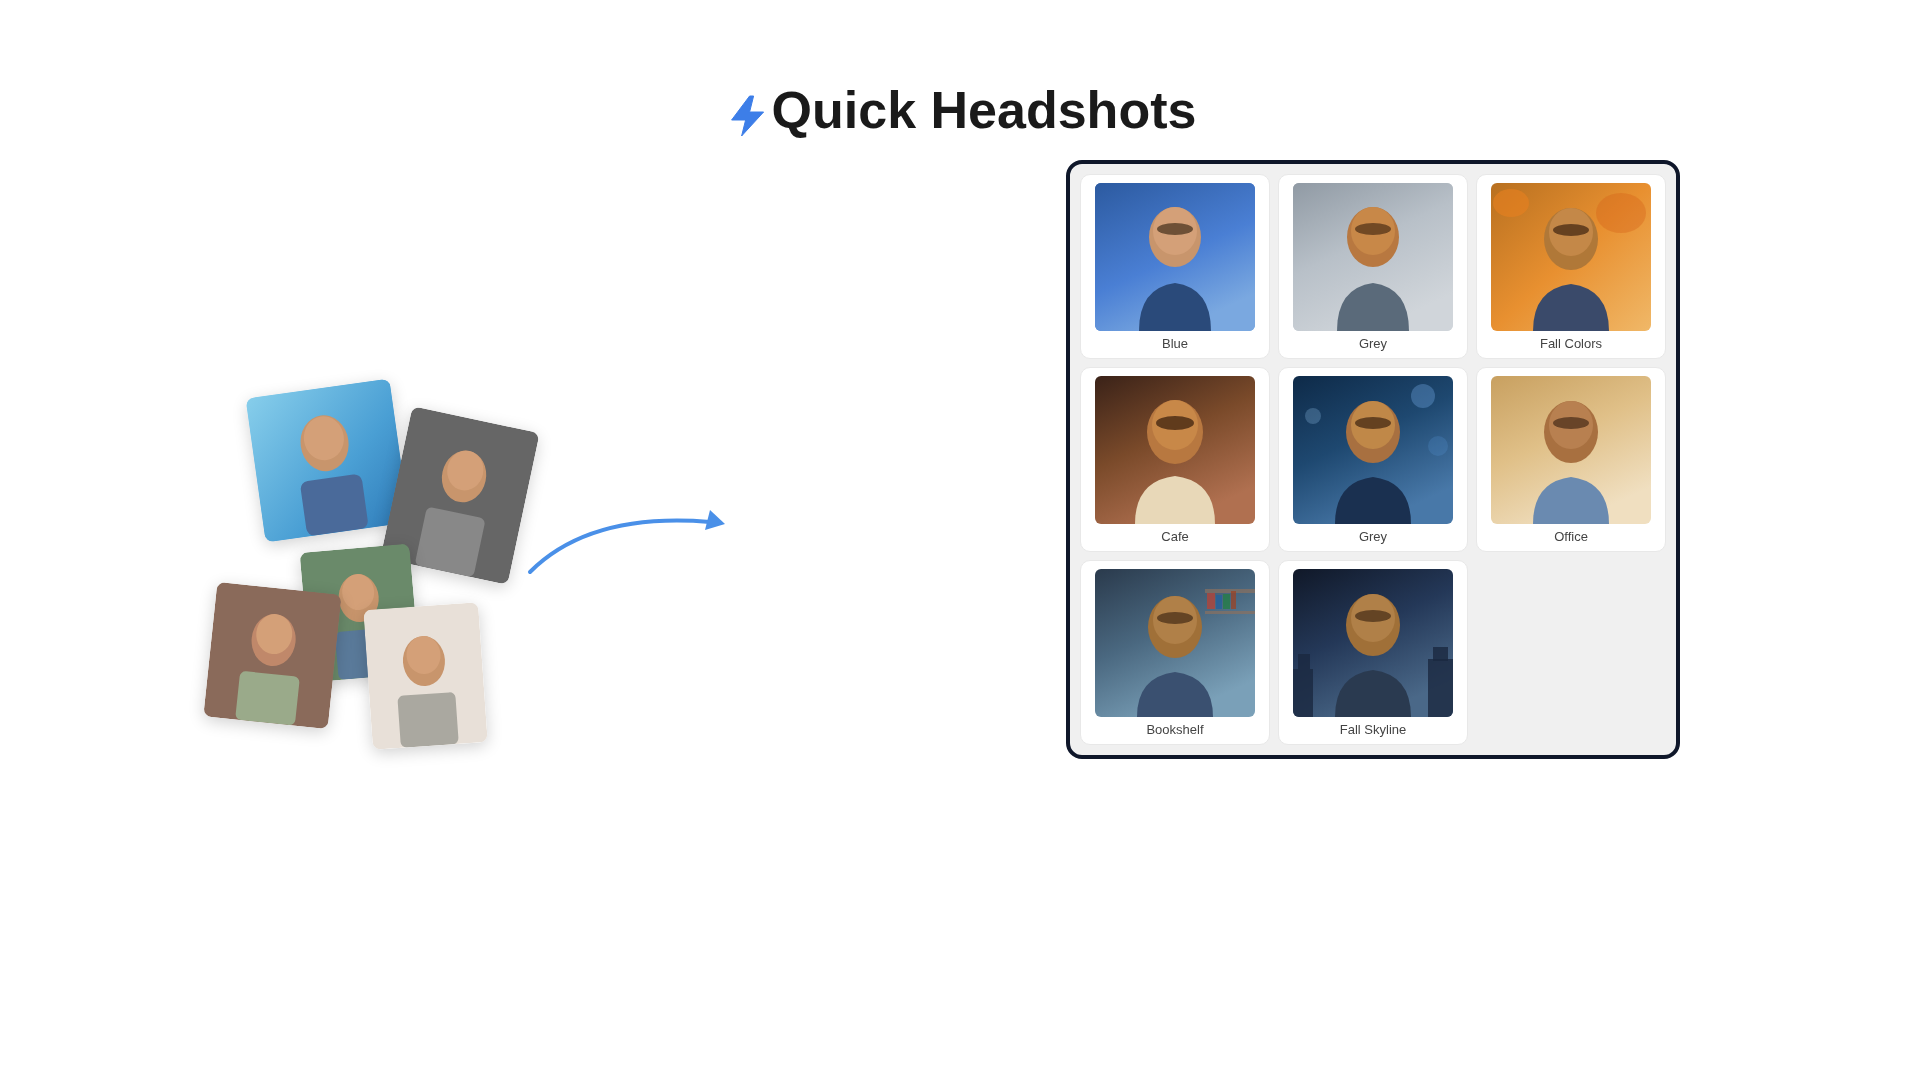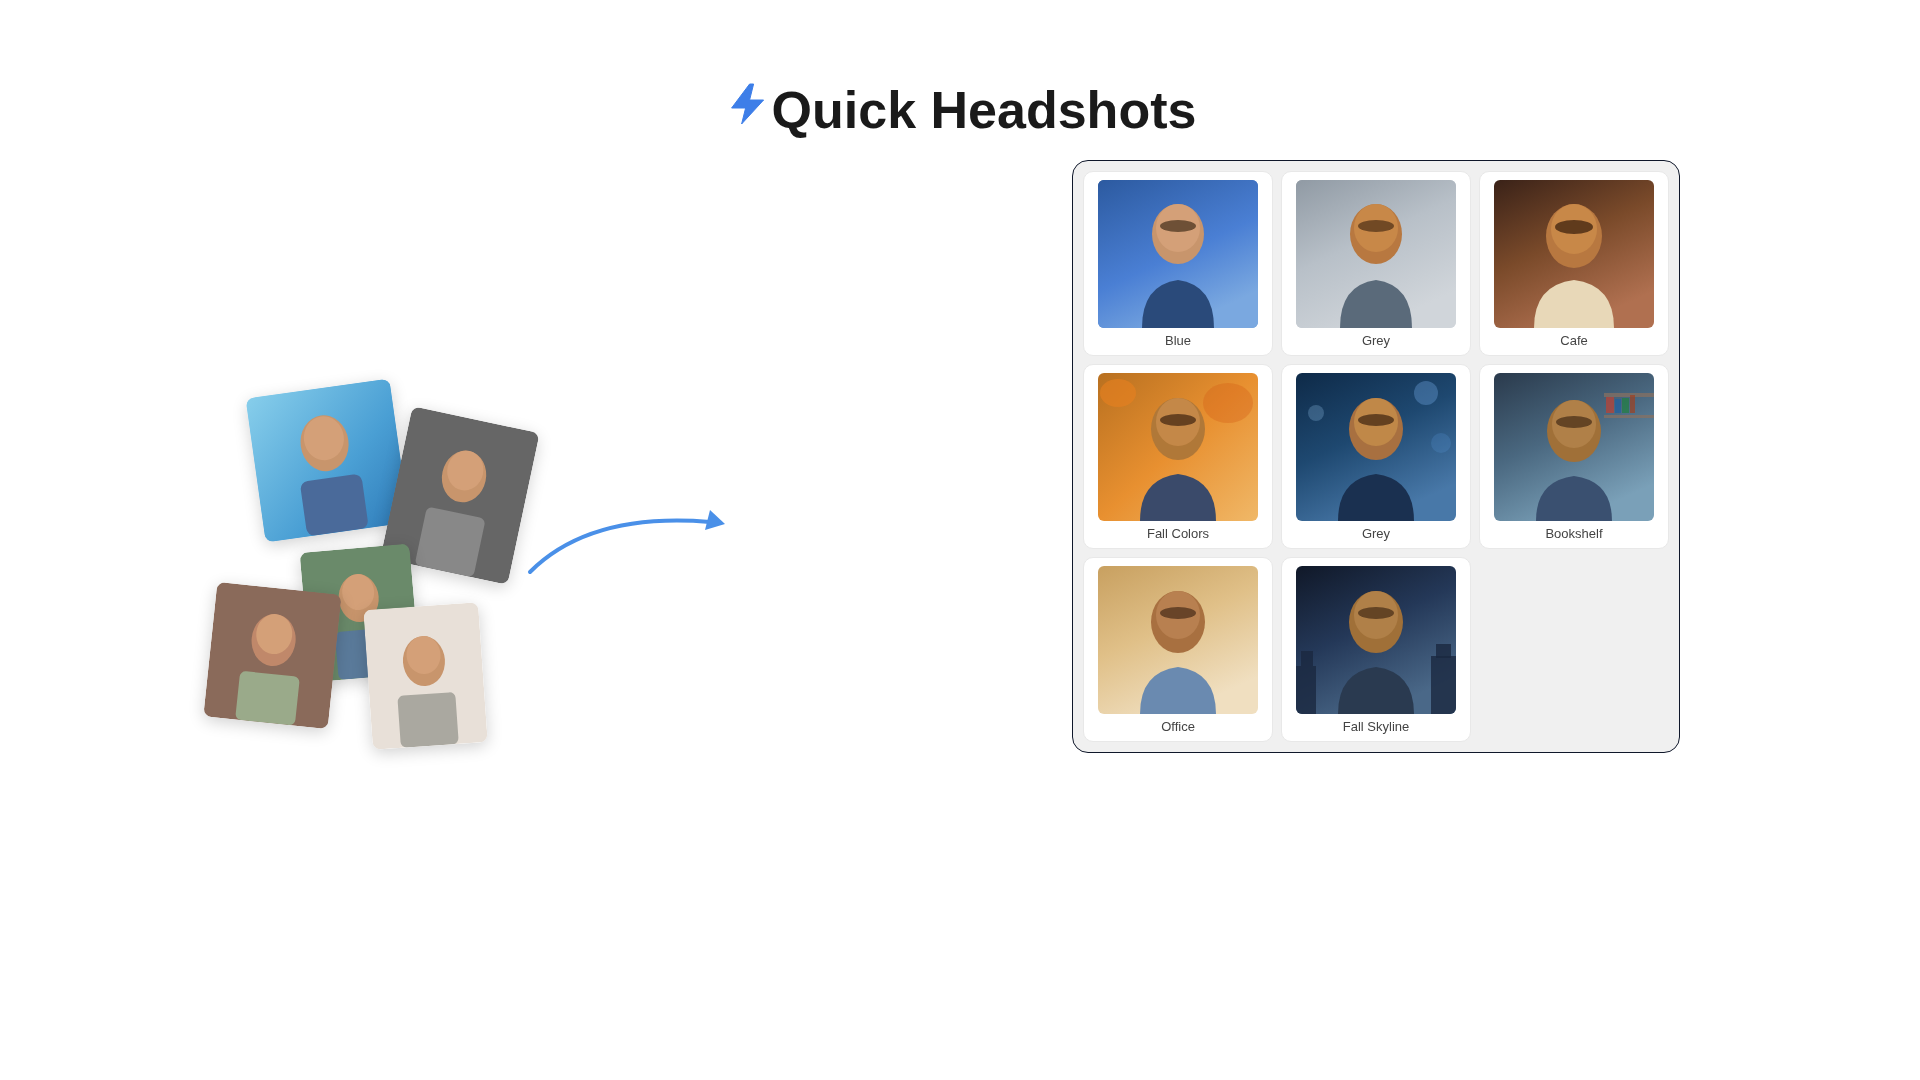--- a/index.html
+++ b/index.html
@@ -24,21 +24,21 @@
       position: relative;
     }
 
     
     .header {
       position: absolute;
       top: 80px;
       left: 50%;
       transform: translateX(-50%);
       display: flex;
-      align-items: flex-start;
+      align-items: flex-end;
       white-space: nowrap;
     }
 
     .header-title {
       font-size: 52px;
       font-weight: 700;
       color: #1a1a1a;
     }
 
     .lightning-icon {
@@ -81,21 +81,21 @@
     }
 
     .headshots-grid {
       display: grid;
       grid-template-columns: repeat(3, 190px);
       grid-template-rows: repeat(3, 185px);
       gap: 8px;
       background: #f0f0f0;
       border-radius: 16px;
       padding: 10px;
-      border: 1px solid #0f172a;
+      border: 4px solid #0f172a;
     }
 
     .headshot-card {
       background: #ffffff;
       border-radius: 10px;
       overflow: hidden;
       display: flex;
       flex-direction: column;
       align-items: center;
       padding: 8px 8px 6px;
@@ -245,57 +245,57 @@
             <ellipse cx="80" cy="46" rx="18" ry="6" fill="#1a0a00" opacity="0.5"></ellipse>
           </svg>
         </div>
         <span class="headshot-label">Grey</span>
       </div>
 
       <div class="headshot-card">
         <div class="headshot-image">
           <svg width="160" height="148" viewBox="0 0 160 148" xmlns="http://www.w3.org/2000/svg">
             <defs>
-                <linearGradient id="hbg4" x1="0" y1="0" x2="0.5" y2="1">
-                  <stop offset="0%" stop-color="#3a2218"></stop>
-                  <stop offset="50%" stop-color="#7a4a2a"></stop>
-                  <stop offset="100%" stop-color="#b07050"></stop>
-                </linearGradient>
-              </defs>
-            <rect width="160" height="148" fill="url(#hbg4)"></rect>
-            <ellipse cx="80" cy="56" rx="28" ry="32" fill="#b87840"></ellipse>
-            <ellipse cx="80" cy="49" rx="23" ry="25" fill="#c88848"></ellipse>
-            <path d="M40 148 Q40 105 80 100 Q120 105 120 148" fill="#e8d8b8"></path>
-            <ellipse cx="80" cy="47" rx="19" ry="7" fill="#1a0800" opacity="0.6"></ellipse>
-          </svg>
-        </div>
-        <span class="headshot-label">Cafe</span>
-      </div>
-
-      <div class="headshot-card">
-        <div class="headshot-image">
-          <svg width="160" height="148" viewBox="0 0 160 148" xmlns="http://www.w3.org/2000/svg">
-            <defs>
                 <linearGradient id="hbg5" x1="0" y1="0" x2="1" y2="1">
                   <stop offset="0%" stop-color="#b87020"></stop>
                   <stop offset="50%" stop-color="#e89030"></stop>
                   <stop offset="100%" stop-color="#f0b868"></stop>
                 </linearGradient>
               </defs>
             <rect width="160" height="148" fill="url(#hbg5)"></rect>
 
             <ellipse cx="130" cy="30" rx="25" ry="20" fill="#d4601888" opacity="0.7"></ellipse>
             <ellipse cx="20" cy="20" rx="18" ry="14" fill="#e88020" opacity="0.6"></ellipse>
             <ellipse cx="80" cy="56" rx="27" ry="31" fill="#b07838"></ellipse>
             <ellipse cx="80" cy="49" rx="22" ry="24" fill="#c48848"></ellipse>
             <path d="M42 148 Q42 106 80 101 Q118 106 118 148" fill="#3a4a6a"></path>
             <ellipse cx="80" cy="47" rx="18" ry="6" fill="#1a0800" opacity="0.55"></ellipse>
           </svg>
         </div>
         <span class="headshot-label">Fall Colors</span>
+      </div>
+
+      <div class="headshot-card">
+        <div class="headshot-image">
+          <svg width="160" height="148" viewBox="0 0 160 148" xmlns="http://www.w3.org/2000/svg">
+            <defs>
+                <linearGradient id="hbg4" x1="0" y1="0" x2="0.5" y2="1">
+                  <stop offset="0%" stop-color="#3a2218"></stop>
+                  <stop offset="50%" stop-color="#7a4a2a"></stop>
+                  <stop offset="100%" stop-color="#b07050"></stop>
+                </linearGradient>
+              </defs>
+            <rect width="160" height="148" fill="url(#hbg4)"></rect>
+            <ellipse cx="80" cy="56" rx="28" ry="32" fill="#b87840"></ellipse>
+            <ellipse cx="80" cy="49" rx="23" ry="25" fill="#c88848"></ellipse>
+            <path d="M40 148 Q40 105 80 100 Q120 105 120 148" fill="#e8d8b8"></path>
+            <ellipse cx="80" cy="47" rx="19" ry="7" fill="#1a0800" opacity="0.6"></ellipse>
+          </svg>
+        </div>
+        <span class="headshot-label">Cafe</span>
       </div>
 
       <div class="headshot-card">
         <div class="headshot-image">
           <svg width="160" height="148" viewBox="0 0 160 148" xmlns="http://www.w3.org/2000/svg">
             <defs>
                 <linearGradient id="hbg6" x1="0" y1="0" x2="0.5" y2="1">
                   <stop offset="0%" stop-color="#0e2a48"></stop>
                   <stop offset="50%" stop-color="#1e4870"></stop>
                   <stop offset="100%" stop-color="#4878a8"></stop>
@@ -306,20 +306,40 @@
             <circle cx="130" cy="20" r="12" fill="#80b8f8" opacity="0.3"></circle>
             <circle cx="20" cy="40" r="8" fill="#a0d0f8" opacity="0.25"></circle>
             <circle cx="145" cy="70" r="10" fill="#60a0e8" opacity="0.2"></circle>
             <ellipse cx="80" cy="56" rx="27" ry="31" fill="#a87040"></ellipse>
             <ellipse cx="80" cy="49" rx="22" ry="24" fill="#c08848"></ellipse>
             <path d="M42 148 Q42 106 80 101 Q118 106 118 148" fill="#1a3050"></path>
             <ellipse cx="80" cy="47" rx="18" ry="6" fill="#180800" opacity="0.55"></ellipse>
           </svg>
         </div>
         <span class="headshot-label">Grey</span>
+      </div>
+
+      <div class="headshot-card">
+        <div class="headshot-image">
+          <svg width="160" height="148" viewBox="0 0 160 148" xmlns="http://www.w3.org/2000/svg">
+            <defs>
+                <linearGradient id="hbg7" x1="0" y1="0" x2="0.5" y2="1">
+                  <stop offset="0%" stop-color="#c8a060"></stop>
+                  <stop offset="50%" stop-color="#e0c088"></stop>
+                  <stop offset="100%" stop-color="#f0dfc0"></stop>
+                </linearGradient>
+              </defs>
+            <rect width="160" height="148" fill="url(#hbg7)"></rect>
+            <ellipse cx="80" cy="56" rx="27" ry="31" fill="#a87040"></ellipse>
+            <ellipse cx="80" cy="49" rx="22" ry="24" fill="#b88050"></ellipse>
+            <path d="M42 148 Q42 106 80 101 Q118 106 118 148" fill="#6a8ab0"></path>
+            <ellipse cx="80" cy="47" rx="18" ry="6" fill="#180800" opacity="0.5"></ellipse>
+          </svg>
+        </div>
+        <span class="headshot-label">Office</span>
       </div>
 
       <div class="headshot-card">
         <div class="headshot-image">
           <svg width="160" height="148" viewBox="0 0 160 148" xmlns="http://www.w3.org/2000/svg">
             <defs>
                 <linearGradient id="hbg8" x1="0" y1="0" x2="0.5" y2="1">
                   <stop offset="0%" stop-color="#2a3a4c"></stop>
                   <stop offset="50%" stop-color="#4a6880"></stop>
                   <stop offset="100%" stop-color="#7aa0b8"></stop>
@@ -339,40 +359,20 @@
             <ellipse cx="80" cy="49" rx="18" ry="6" fill="#180800" opacity="0.5"></ellipse>
           </svg>
         </div>
         <span class="headshot-label">Bookshelf</span>
       </div>
 
       <div class="headshot-card">
         <div class="headshot-image">
           <svg width="160" height="148" viewBox="0 0 160 148" xmlns="http://www.w3.org/2000/svg">
             <defs>
-                <linearGradient id="hbg7" x1="0" y1="0" x2="0.5" y2="1">
-                  <stop offset="0%" stop-color="#c8a060"></stop>
-                  <stop offset="50%" stop-color="#e0c088"></stop>
-                  <stop offset="100%" stop-color="#f0dfc0"></stop>
-                </linearGradient>
-              </defs>
-            <rect width="160" height="148" fill="url(#hbg7)"></rect>
-            <ellipse cx="80" cy="56" rx="27" ry="31" fill="#a87040"></ellipse>
-            <ellipse cx="80" cy="49" rx="22" ry="24" fill="#b88050"></ellipse>
-            <path d="M42 148 Q42 106 80 101 Q118 106 118 148" fill="#6a8ab0"></path>
-            <ellipse cx="80" cy="47" rx="18" ry="6" fill="#180800" opacity="0.5"></ellipse>
-          </svg>
-        </div>
-        <span class="headshot-label">Office</span>
-      </div>
-
-      <div class="headshot-card">
-        <div class="headshot-image">
-          <svg width="160" height="148" viewBox="0 0 160 148" xmlns="http://www.w3.org/2000/svg">
-            <defs>
                 <linearGradient id="hbg9" x1="0" y1="0" x2="0.5" y2="1">
                   <stop offset="0%" stop-color="#101828"></stop>
                   <stop offset="50%" stop-color="#243858"></stop>
                   <stop offset="100%" stop-color="#4a6888"></stop>
                 </linearGradient>
               </defs>
             <rect width="160" height="148" fill="url(#hbg9)"></rect>
 
             <rect x="0" y="100" width="20" height="48" fill="#1a2840" opacity="0.8"></rect>
             <rect x="5" y="85" width="12" height="15" fill="#1a2840" opacity="0.8"></rect>

